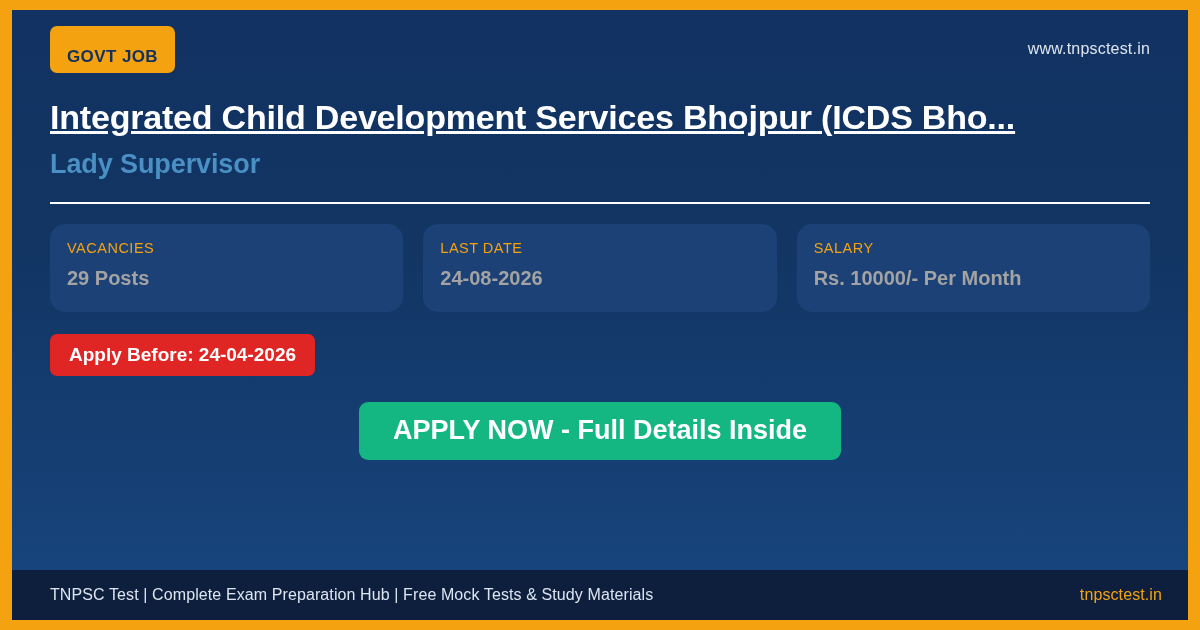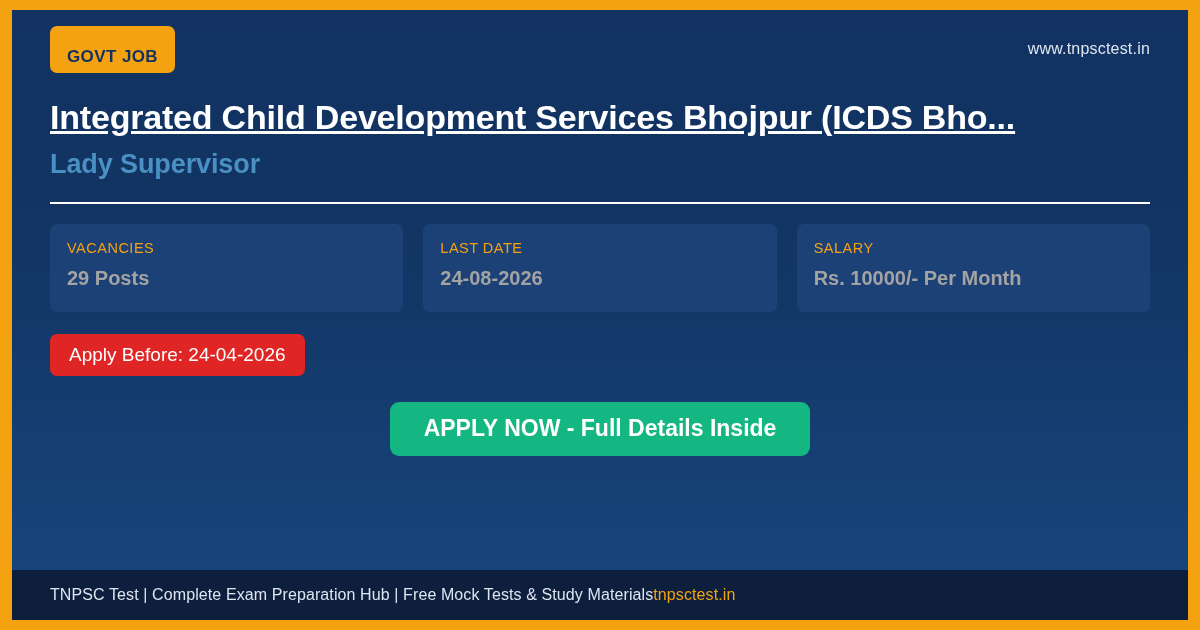--- a/index.html
+++ b/index.html
@@ -92,21 +92,21 @@
 
   
   .cards {
     display: flex;
     gap: 20px;
     margin-top: 20px;
   }
   .card {
     flex: 1 1 0;
     background: #1c4176;
-    border-radius: 7px;
+    border-radius: 15px;
     padding: 17px 16px 18px 17px;
     box-sizing: border-box;
     min-height: 88px;
   }
   .card-label {
     color: #f5a210;
     font-size: 14.5px;
     letter-spacing: 0.5px;
     line-height: 1;
     margin-bottom: 12px;
@@ -120,21 +120,21 @@
     overflow: hidden;
   }
 
   
   .deadline {
     display: inline-block;
     margin-top: 22px;
     background: #e02525;
     color: #ffffff;
     font-size: 19px;
-    font-weight: normal;
+    font-weight: bold;
     padding: 11px 19px 12px 19px;
     border-radius: 7px;
     line-height: 1;
   }
 
   
   .recruitment {
     margin: 26px 0 0 0;
     color: #ffffff;
     font-size: 28px;
@@ -144,38 +144,38 @@
 
   
   .cta-wrap {
     display: flex;
     justify-content: center;
     margin-top: 26px;
   }
   .cta {
     background: #14b782;
     color: #ffffff;
-    font-size: 23px;
+    font-size: 27px;
     font-weight: bold;
     padding: 15px 34px 16px 34px;
     border: none;
     border-radius: 9px;
     line-height: 1;
     cursor: pointer;
     font-family: "Liberation Sans", sans-serif;
   }
 
   
   .footer {
     flex: 0 0 auto;
     height: 50px;
     background: #0e1f3e;
     display: flex;
     align-items: center;
-    justify-content: flex-start;
+    justify-content: space-between;
     padding: 0 26px 0 38px;
     box-sizing: border-box;
   }
   .footer-text {
     color: #dde5f0;
     font-size: 16px;
     letter-spacing: 0.1px;
   }
   .footer-brand {
     color: #f5a210;

